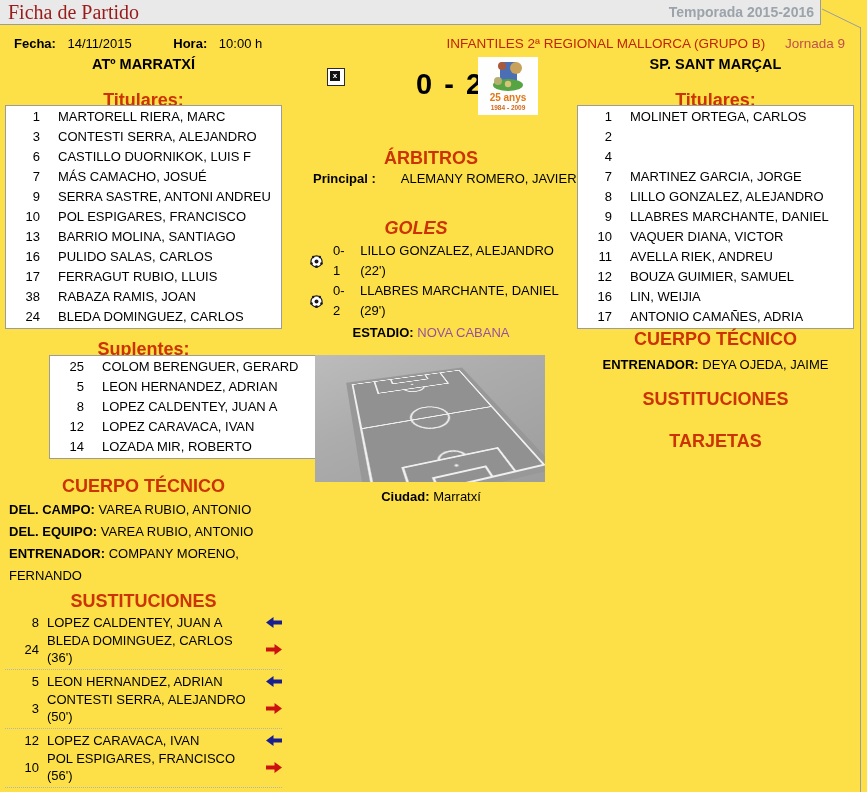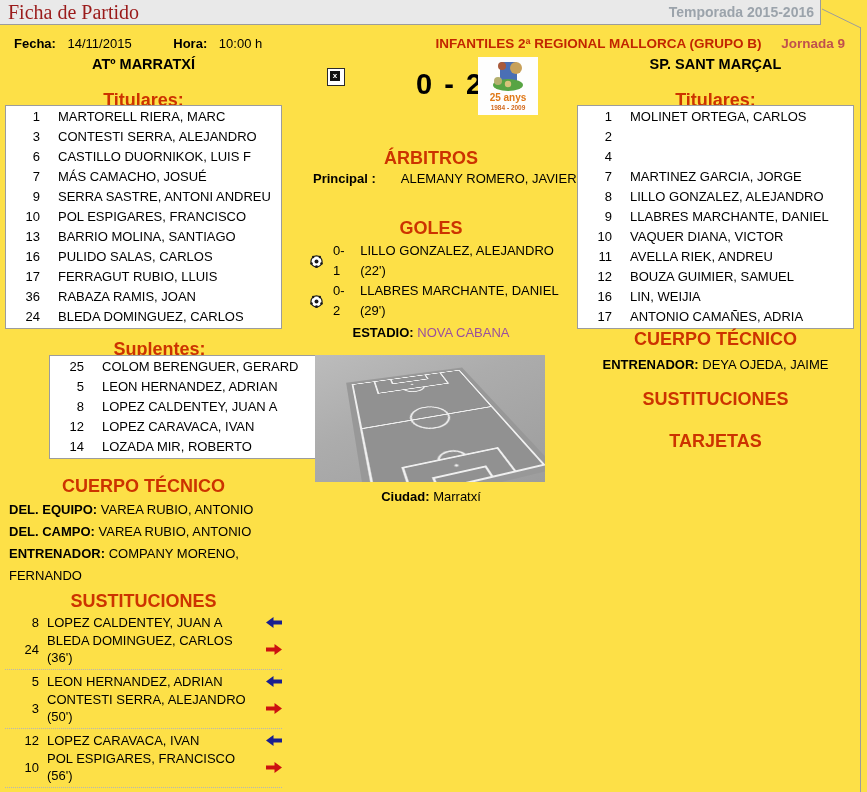--- a/index.html
+++ b/index.html
@@ -11,36 +11,36 @@
           border-bottom:1px solid var(--border);border-right:1px solid var(--border);box-sizing:border-box;}
   .title{position:absolute;left:8px;top:1px;font-family:"Liberation Serif",serif;
          font-size:20px;color:var(--title);}
   .season{position:absolute;right:6px;top:4px;font-weight:bold;font-size:14px;color:var(--season);}
   .corner{position:absolute;left:810px;top:0;}
   .sheet-border{position:absolute;left:860px;top:27px;height:765px;width:0;
                 border-left:1px solid var(--border);}
   
   .meta-left{position:absolute;left:14px;top:36px;}
   .meta-left .gap1{margin-left:8px;} .meta-left .hora{margin-left:38px;margin-right:8px;}
-  .meta-right{position:absolute;left:420px;top:36px;width:425px;text-align:right;font-weight:bold;}
+  .meta-right{position:absolute;left:420px;top:36px;width:425px;text-align:right;font-weight:normal;}
   .league{color:var(--league);font-size:13.5px;}
   .jornada{color:var(--jornada);margin-left:16px;font-size:13.5px;}
   
   .redhead{position:absolute;width:277px;text-align:center;font-weight:bold;
            color:var(--accent);font-size:18px;}
   .teamname{position:absolute;width:277px;text-align:center;font-weight:bold;font-size:14.5px;}
   
   .box{position:absolute;width:277px;border:1px solid var(--border);background:#fff;
        box-sizing:border-box;padding:1px 0;}
   .prow{display:flex;line-height:20px;}
   .pnum{width:34px;text-align:right;flex:none;}
   .pname{margin-left:18px;}
   
   .l-name{left:5px;top:56px;} .l-tit{left:5px;top:90px;} .l-box1{left:5px;top:105px;}
-  .l-sup{left:21px;top:339px;} .l-box2{left:5px;top:355px;margin-left:44px;}
+  .l-sup{left:5px;top:339px;} .l-box2{left:5px;top:355px;margin-left:44px;}
   .l-ct{left:5px;top:476px;}
   .staff{position:absolute;left:9px;top:499px;width:256px;}
   .staff div{line-height:22px;}
   .l-sus{left:5px;top:591px;}
   .subs{position:absolute;left:5px;top:611px;width:277px;}
   .sub-pair{border-bottom:1px dotted #b5b5b5;padding:1px 0 3px;}
   .srow{display:flex;align-items:center;min-height:20px;}
   .snum{width:34px;text-align:right;flex:none;margin-right:8px;}
   .sname{width:199px;line-height:17px;}
   .arr{margin-left:auto;flex:none;}
@@ -48,21 +48,21 @@
   .broken{position:absolute;left:327px;top:68px;width:18px;height:18px;box-sizing:border-box;
           border:1px solid #2b2b2b;background:#fff;padding:2px;}
   .broken .bx{width:10px;height:10px;background:#111;color:#fff;font-size:8px;
               line-height:10px;text-align:center;font-weight:bold;}
   .score{position:absolute;left:395px;top:68px;width:110px;text-align:center;
          font-size:29px;font-weight:bold;letter-spacing:2px;}
   .crest{position:absolute;left:478px;top:57px;width:60px;height:58px;}
   .m-arb{left:300px;top:148px;width:262px;}
   .principal{position:absolute;left:313px;top:171px;}
   .principal .b{margin-right:22px;}
-  .m-gol{left:300px;top:218px;width:262px;}
+  .m-gol{left:285px;top:218px;width:262px;font-style:italic;}
   .goals{position:absolute;left:310px;top:241px;width:255px;}
   .grow{display:flex;align-items:center;line-height:20px;}
   .grow .ball{flex:none;margin-right:10px;}
   .gscore{margin-right:10px;}
   .estadio{position:absolute;left:300px;top:325px;width:262px;text-align:center;}
   .stadium-link{color:var(--link);text-decoration:none;cursor:pointer;}
   .field{position:absolute;left:315px;top:355px;width:230px;height:127px;overflow:hidden;
          background:linear-gradient(155deg,#BCBCBC 0%,#ACACAC 40%,#9D9D9D 100%);}
   .pitch3d{position:absolute;left:40px;top:-38px;width:150px;height:200px;
            transform:perspective(300px) rotateX(56deg) rotateZ(-17deg);}
@@ -135,21 +135,21 @@
       </div>
       <div class="prow">
         <span class="pnum">16</span>
         <span class="pname">PULIDO SALAS, CARLOS</span>
       </div>
       <div class="prow">
         <span class="pnum">17</span>
         <span class="pname">FERRAGUT RUBIO, LLUIS</span>
       </div>
       <div class="prow">
-        <span class="pnum">36</span>
+        <span class="pnum">38</span>
         <span class="pname">RABAZA RAMIS, JOAN</span>
       </div>
       <div class="prow">
         <span class="pnum">24</span>
         <span class="pname">BLEDA DOMINGUEZ, CARLOS</span>
       </div>
     </div>
   <div class="redhead l-sup">Suplentes:</div>
   <div class="box l-box2" id="home-suplentes">
       <div class="prow">
@@ -168,22 +168,22 @@
         <span class="pnum">12</span>
         <span class="pname">LOPEZ CARAVACA, IVAN</span>
       </div>
       <div class="prow">
         <span class="pnum">14</span>
         <span class="pname">LOZADA MIR, ROBERTO</span>
       </div>
     </div>
   <div class="redhead l-ct">CUERPO TÉCNICO</div>
   <div class="staff" id="home-staff">
+      <div><span class="b">DEL. CAMPO:</span> <span>VAREA RUBIO, ANTONIO</span></div>
       <div><span class="b">DEL. EQUIPO:</span> <span>VAREA RUBIO, ANTONIO</span></div>
-      <div><span class="b">DEL. CAMPO:</span> <span>VAREA RUBIO, ANTONIO</span></div>
       <div><span class="b">ENTRENADOR:</span> <span>COMPANY MORENO, FERNANDO</span></div>
     </div>
   <div class="redhead l-sus">SUSTITUCIONES</div>
   <div class="subs" id="home-subs">
       <div class="sub-pair">
         <div class="srow">
           <span class="snum">8</span>
           <span class="sname">LOPEZ CALDENTEY, JUAN A</span>
           <svg class="arr" width="16" height="11" viewBox="0 0 16 11">
             <path d="M7.5 0 0 5.5 7.5 11 7.5 7.6 16 7.6 16 3.4 7.5 3.4Z" fill="#1A1F8F"></path>

